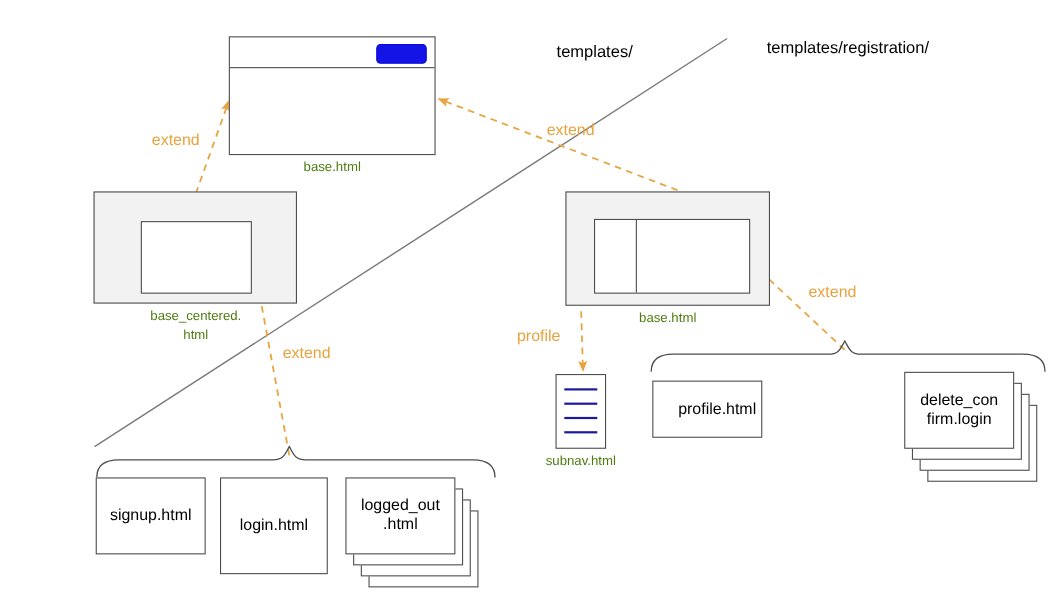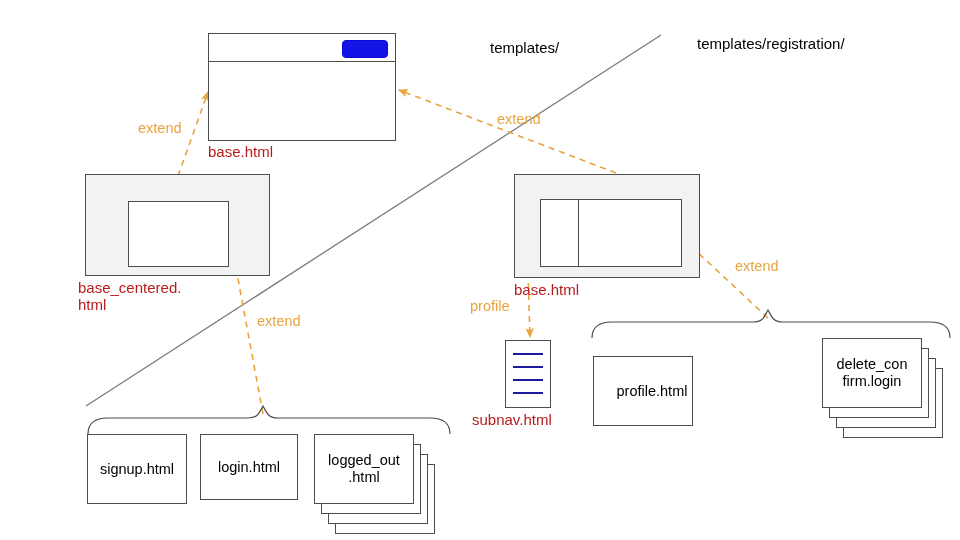--- a/index.html
+++ b/index.html
@@ -33,23 +33,23 @@
     box-sizing: border-box;
     border: 1px solid #4d4d4d;
     background: #ffffff;
   }
   .node.shaded {
     background: #f2f2f2;
   }
 
   .caption {
     position: absolute;
-    text-align: left;
-    color: #b91c1c;
-    font-size: 15px;
+    text-align: center;
+    color: #4d7c0f;
+    font-size: 12px;
     line-height: 17px;
     white-space: pre-line;
   }
 
   
   .chrome-bar {
     position: absolute;
     left: 0;
     top: 0;
     right: 0;
@@ -177,21 +177,21 @@
              L248,418 C258,418 259,413 263,406
              C267,413 268,418 278,418
              L430,418 C442,418 450,422 450,434" fill="none" stroke="#4d4d4d" stroke-width="1.2"></path>
 
     <path d="M592,338 C592,326 600,322 612,322
              L753,322 C763,322 764,317 768,310
              C772,317 773,322 783,322
              L930,322 C942,322 950,326 950,338" fill="none" stroke="#4d4d4d" stroke-width="1.2"></path>
   </svg>
 
-  <div class="dir-label" style="left:490px; top:39px;">templates/</div>
+  <div class="dir-label" style="left:506px; top:39px;">templates/</div>
 
   <div class="dir-label" style="left:697px; top:35px;">templates/registration/</div>
 
   <div class="node" style="left:208px; top:33px; width:188px; height:108px;">
     <div class="chrome-bar">
       <div class="chrome-pill"></div>
     </div>
   </div>
   <div class="caption" style="left:208px; top:143px; width:188px;">base.html</div>
 
@@ -225,35 +225,35 @@
   <div class="rel-label" style="left:257px; top:313px;">extend</div>
 
   <div class="rel-label" style="left:735px; top:258px;">extend</div>
 
   <div class="rel-label" style="left:470px; top:298px;">profile</div>
 
   <div class="filebox" style="left:87px; top:434px; width:100px; height:70px;">
     <span class="sheet-label">signup.html</span>
   </div>
 
-  <div class="filebox" style="left:200px; top:434px; width:98px; height:66px;">
+  <div class="filebox" style="left:200px; top:434px; width:98px; height:88px;">
     <span class="sheet-label">login.html</span>
   </div>
 
   <div class="stack" style="left:314px; top:434px; width:130px; height:100px;padding-left:48px;">
     <div class="sheet" style="left:21px; top:30px; width:100px; height:70px;"></div>
     <div class="sheet" style="left:14px; top:20px; width:100px; height:70px;"></div>
     <div class="sheet" style="left:7px; top:10px; width:100px; height:70px;"></div>
     <div class="sheet front" style="left:0px; top:0px; width:100px; height:70px;">
       <span class="sheet-label">logged_out
 .html</span>
     </div>
   </div>
 
-  <div class="filebox" style="left:593px; top:356px; width:100px; height:70px;padding-left:18px;">
+  <div class="filebox" style="left:593px; top:346px; width:100px; height:52px;padding-left:18px;">
     <span class="sheet-label">profile.html</span>
   </div>
 
 
   <div class="stack" style="left:822px; top:338px; width:130px; height:100px;">
     <div class="sheet" style="left:21px; top:30px; width:100px; height:70px;"></div>
     <div class="sheet" style="left:14px; top:20px; width:100px; height:70px;"></div>
     <div class="sheet" style="left:7px; top:10px; width:100px; height:70px;"></div>
     <div class="sheet front" style="left:0px; top:0px; width:100px; height:70px;">
       <span class="sheet-label">delete_con

